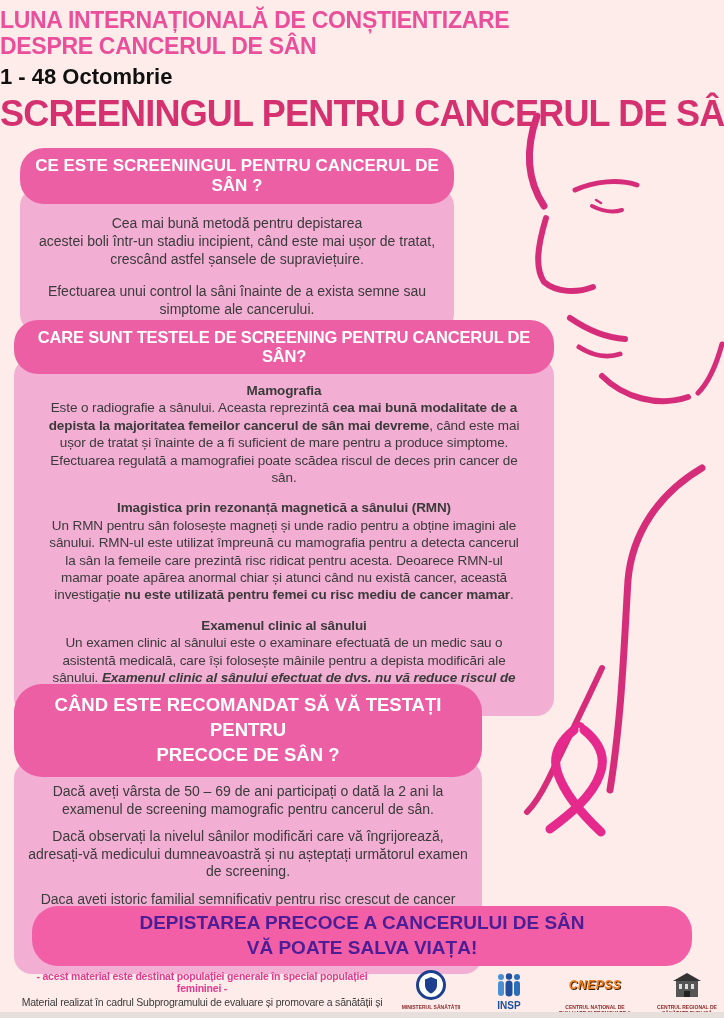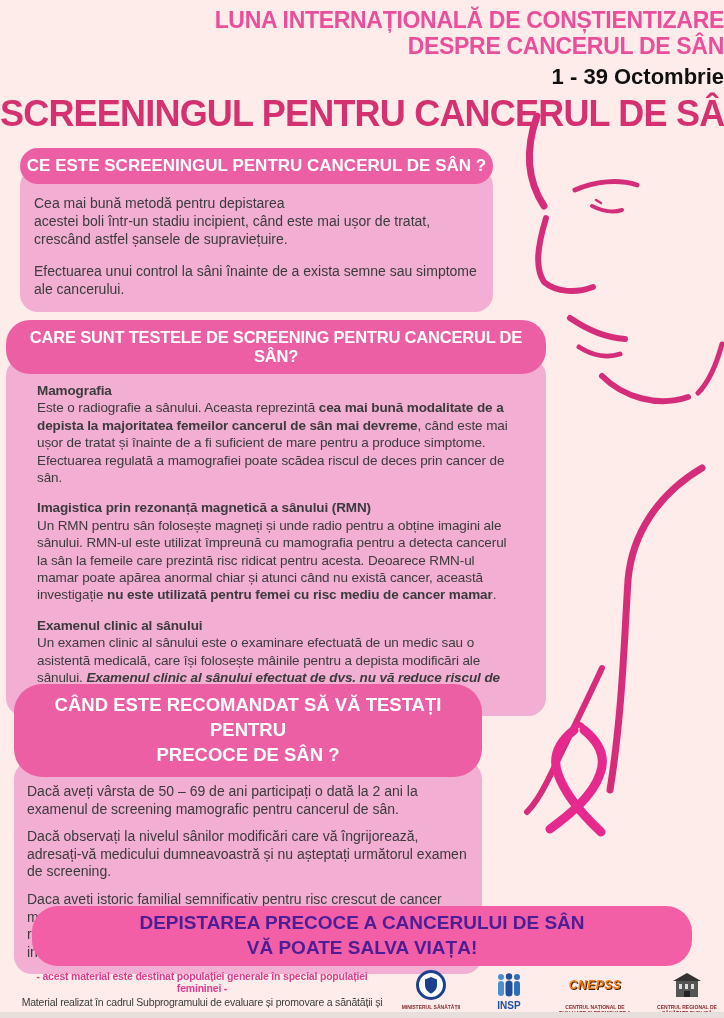--- a/index.html
+++ b/index.html
@@ -4,51 +4,51 @@
 <style>
   html,body{margin:0;padding:0;}
   .poster{
     position:relative;
     width:724px;height:1018px;
     background:#fdece9;
     overflow:hidden;
     font-family:"Liberation Sans", sans-serif;
   }
   
-  .top-block{position:absolute;top:7px;left:0;right:0;text-align:right;z-index:2;}
+  .top-block{position:absolute;top:7px;left:0;right:0;text-align:left;z-index:2;}
   .campaign-title{font-size:23px;font-weight:bold;color:#ea4f9b;line-height:1.13;letter-spacing:-0.3px;}
   .date-range{font-size:22px;font-weight:bold;color:#101010;margin-top:5px;}
   .main-title{font-size:36px;font-weight:bold;color:#d5306f;margin-top:3px;letter-spacing:-0.8px;white-space:nowrap;}
   
   .lineart{position:absolute;top:0;left:0;z-index:1;pointer-events:none;}
   
   .section{position:absolute;z-index:2;}
   .box-header{
     position:relative;z-index:3;
     background:#ec5fa4;color:#ffffff;
     font-weight:bold;text-align:center;
     border-radius:24px;
     padding:8px 6px;
   }
   .box-body{
     position:relative;z-index:2;
     background:#f2aed3;border-radius:18px;
     margin-top:-16px;
     color:#3b3b3b;
   }
-  .s1{left:20px;top:148px;width:473px;}
+  .s1{left:20px;top:148px;width:434px;}
   .s1 .box-header{font-size:17px;}
   .s1 .box-body{padding:26px 14px 14px;font-size:14px;line-height:1.3;}
-  .s2{left:6px;top:320px;width:540px;}
+  .s2{left:14px;top:320px;width:540px;}
   .s2 .box-header{font-size:16.5px;letter-spacing:-0.2px;}
   .s2 .box-body{padding:24px 31px 12px;font-size:13.5px;line-height:1.29;letter-spacing:-0.1px;}
   .s3{left:14px;top:684px;width:468px;}
   .s3 .box-header{font-size:18.5px;line-height:1.35;border-radius:28px;padding:9px 20px;}
   .s3 .box-body{padding:22px 13px 12px;font-size:14px;line-height:1.26;}
-  .box-body p{margin:0;}
+  .box-body p{margin:0;text-align:center;}
   .gap{height:13px;}
   .gap-s{height:10px;}
   .b{font-weight:bold;margin-top:16px;}
   .bi{font-weight:bold;font-style:italic;}
   
   .banner{
     position:absolute;left:32px;top:906px;width:660px;z-index:2;
     background:#f35fa7;border-radius:26px;
     text-align:center;color:#4c1d95;font-weight:bold;font-size:19px;line-height:1.3;
     padding:5px 0 6px;
@@ -88,21 +88,21 @@
     <g fill="none" stroke="#e62a8d">
       <path stroke-linecap="round" stroke-width="9" d="M 574 730 C 558 743, 552 758, 558 774 C 566 797, 585 817, 601 832"></path>
       <path stroke-linecap="round" stroke-width="9" d="M 584 730 C 600 743, 606 758, 600 774 C 592 797, 569 815, 550 829"></path>
       <path stroke-linecap="round" stroke-width="6" d="M 574 730 C 577 723, 581 723, 584 730"></path>
     </g>
   </svg>
 
   <div class="top-block">
     <div class="campaign-title">LUNA INTERNAȚIONALĂ DE CONȘTIENTIZARE</div>
     <div class="campaign-title">DESPRE CANCERUL DE SÂN</div>
-    <div class="date-range">1 - 39 Octombrie</div>
+    <div class="date-range">1 - 48 Octombrie</div>
     <div class="main-title">SCREENINGUL PENTRU CANCERUL DE SÂN</div>
   </div>
 
   <section class="section s1">
     <div class="box-header">CE ESTE SCREENINGUL PENTRU CANCERUL DE SÂN ?</div>
     <div class="box-body">
       <p>
         <span>Cea mai bună metodă pentru depistarea</span><br>
         <span>acestei boli într-un stadiu incipient, când este mai ușor de tratat, crescând astfel șansele de supraviețuire.</span>
       </p>

